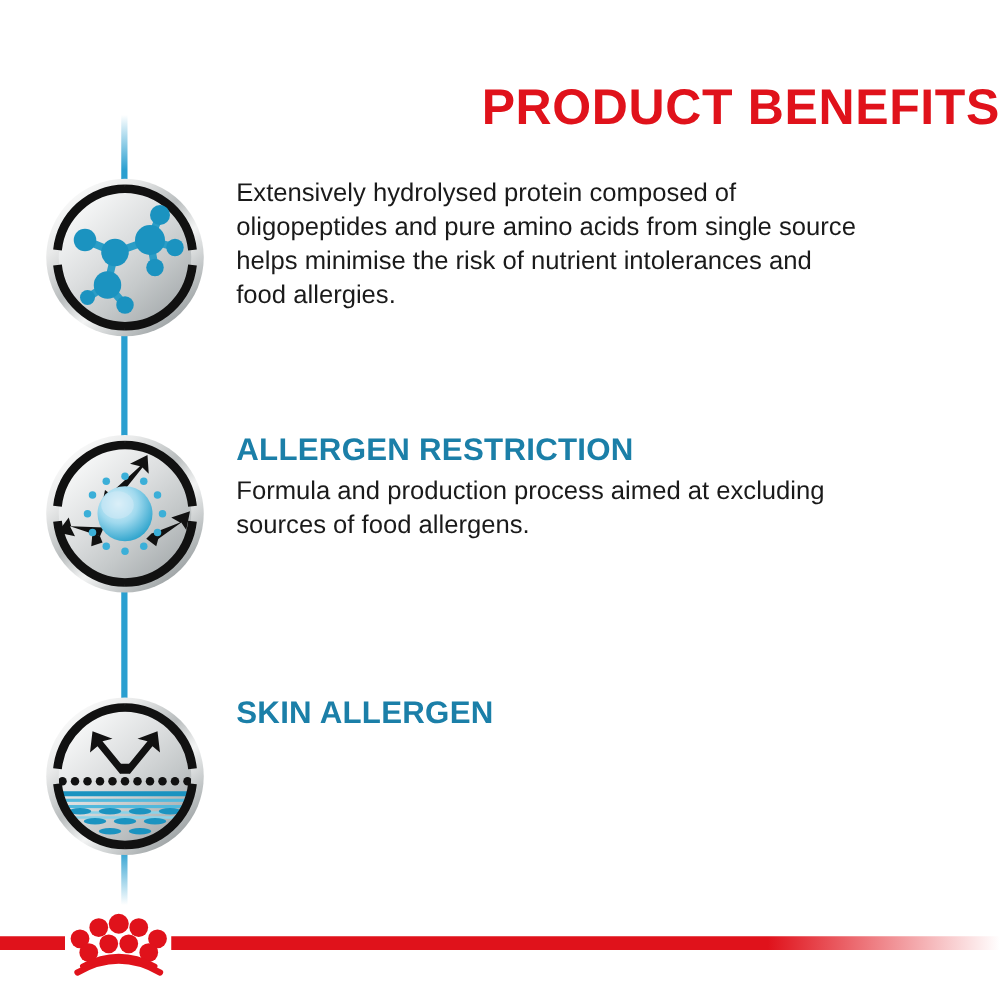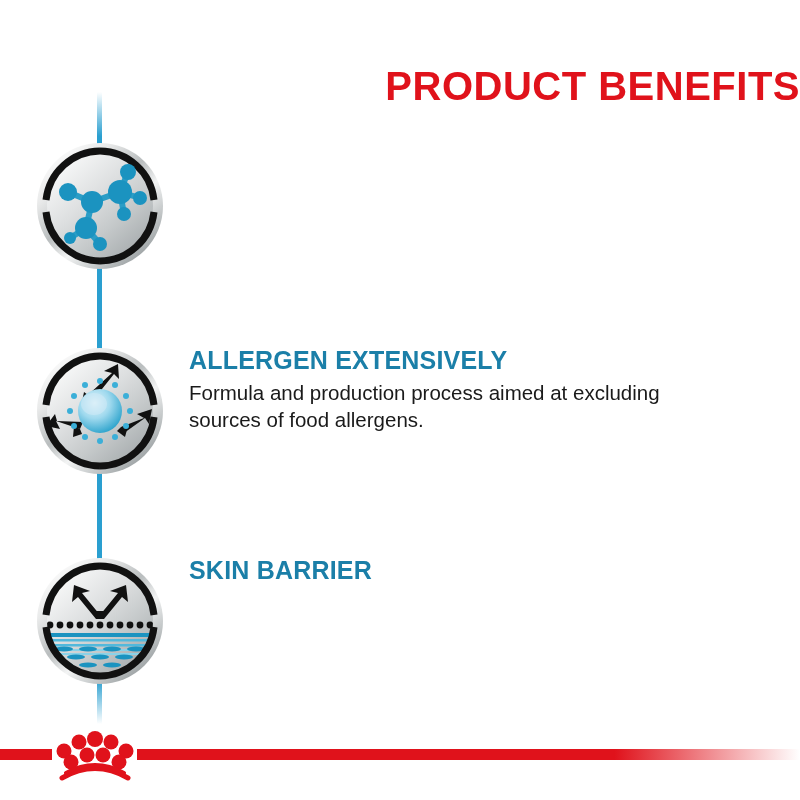--- a/index.html
+++ b/index.html
@@ -171,20 +171,24 @@
         <circle cx="32" cy="50" r="9"></circle>
         <circle cx="92" cy="30" r="8"></circle>
         <circle cx="104" cy="56" r="7"></circle>
         <circle cx="88" cy="72" r="7"></circle>
         <circle cx="34" cy="96" r="6"></circle>
         <circle cx="64" cy="102" r="7"></circle>
       </g>
     </svg>
   </div>
   <div class="benefit-text">
+    <p class="benefit-body">Extensively hydrolysed protein composed of
+oligopeptides and pure amino acids from single source
+helps minimise the risk of nutrient intolerances and
+food  allergies.</p>
   </div>
 </div>
 
 <div class="benefit b1">
   <div class="icon-wrap">
     <svg width="128" height="128" viewBox="0 0 128 128" aria-hidden="true">
       <defs>
         <linearGradient id="metal2" x1="0.12" y1="0.05" x2="0.88" y2="0.95">
           <stop offset="0%" stop-color="#fefefe"></stop>
           <stop offset="22%" stop-color="#e9eaea"></stop>
@@ -231,21 +235,21 @@
         <circle cx="38" cy="79" r="3"></circle>
         <circle cx="34" cy="64" r="3"></circle>
         <circle cx="38" cy="49" r="3"></circle>
         <circle cx="49" cy="38" r="3"></circle>
       </g>
       <circle cx="64" cy="64" r="22" fill="url(#ball2)"></circle>
       <ellipse cx="58" cy="57" rx="13" ry="11" fill="#cfeaf6" opacity="0.55"></ellipse>
     </svg>
   </div>
   <div class="benefit-text">
-    <p class="benefit-heading">ALLERGEN EXTENSIVELY</p>
+    <p class="benefit-heading">ALLERGEN RESTRICTION</p>
     <p class="benefit-body">Formula and production process aimed at excluding
 sources of food allergens.</p>
   </div>
 </div>
 
 <div class="benefit b2">
   <div class="icon-wrap">
     <svg width="128" height="128" viewBox="0 0 128 128" aria-hidden="true">
       <defs>
         <linearGradient id="metal3" x1="0.12" y1="0.05" x2="0.88" y2="0.95">
@@ -312,21 +316,21 @@
         <path d="M 60 62 L 60 54 L 68 54 L 68 62 Z"></path>
       </g>
 
       <path d="M 64 9 A 55 55 0 0 1 118 58" fill="none" stroke="#111111" stroke-width="7"></path>
       <path d="M 118 70 A 55 55 0 0 1 64 119" fill="none" stroke="#111111" stroke-width="7"></path>
       <path d="M 64 119 A 55 55 0 0 1 10 70" fill="none" stroke="#111111" stroke-width="7"></path>
       <path d="M 10 58 A 55 55 0 0 1 64 9" fill="none" stroke="#111111" stroke-width="7"></path>
     </svg>
   </div>
   <div class="benefit-text">
-    <p class="benefit-heading">SKIN BARRIER</p>
+    <p class="benefit-heading">SKIN ALLERGEN</p>
   </div>
 </div>
 
 <div class="footer">
   <div class="footer-rule-left"></div>
   <div class="footer-rule-right"></div>
   <div class="crown">
     <svg width="86" height="52" viewBox="0 0 86 52" aria-hidden="true">
       <g fill="#e0121b">
         <circle cx="12" cy="22" r="7.5"></circle>

